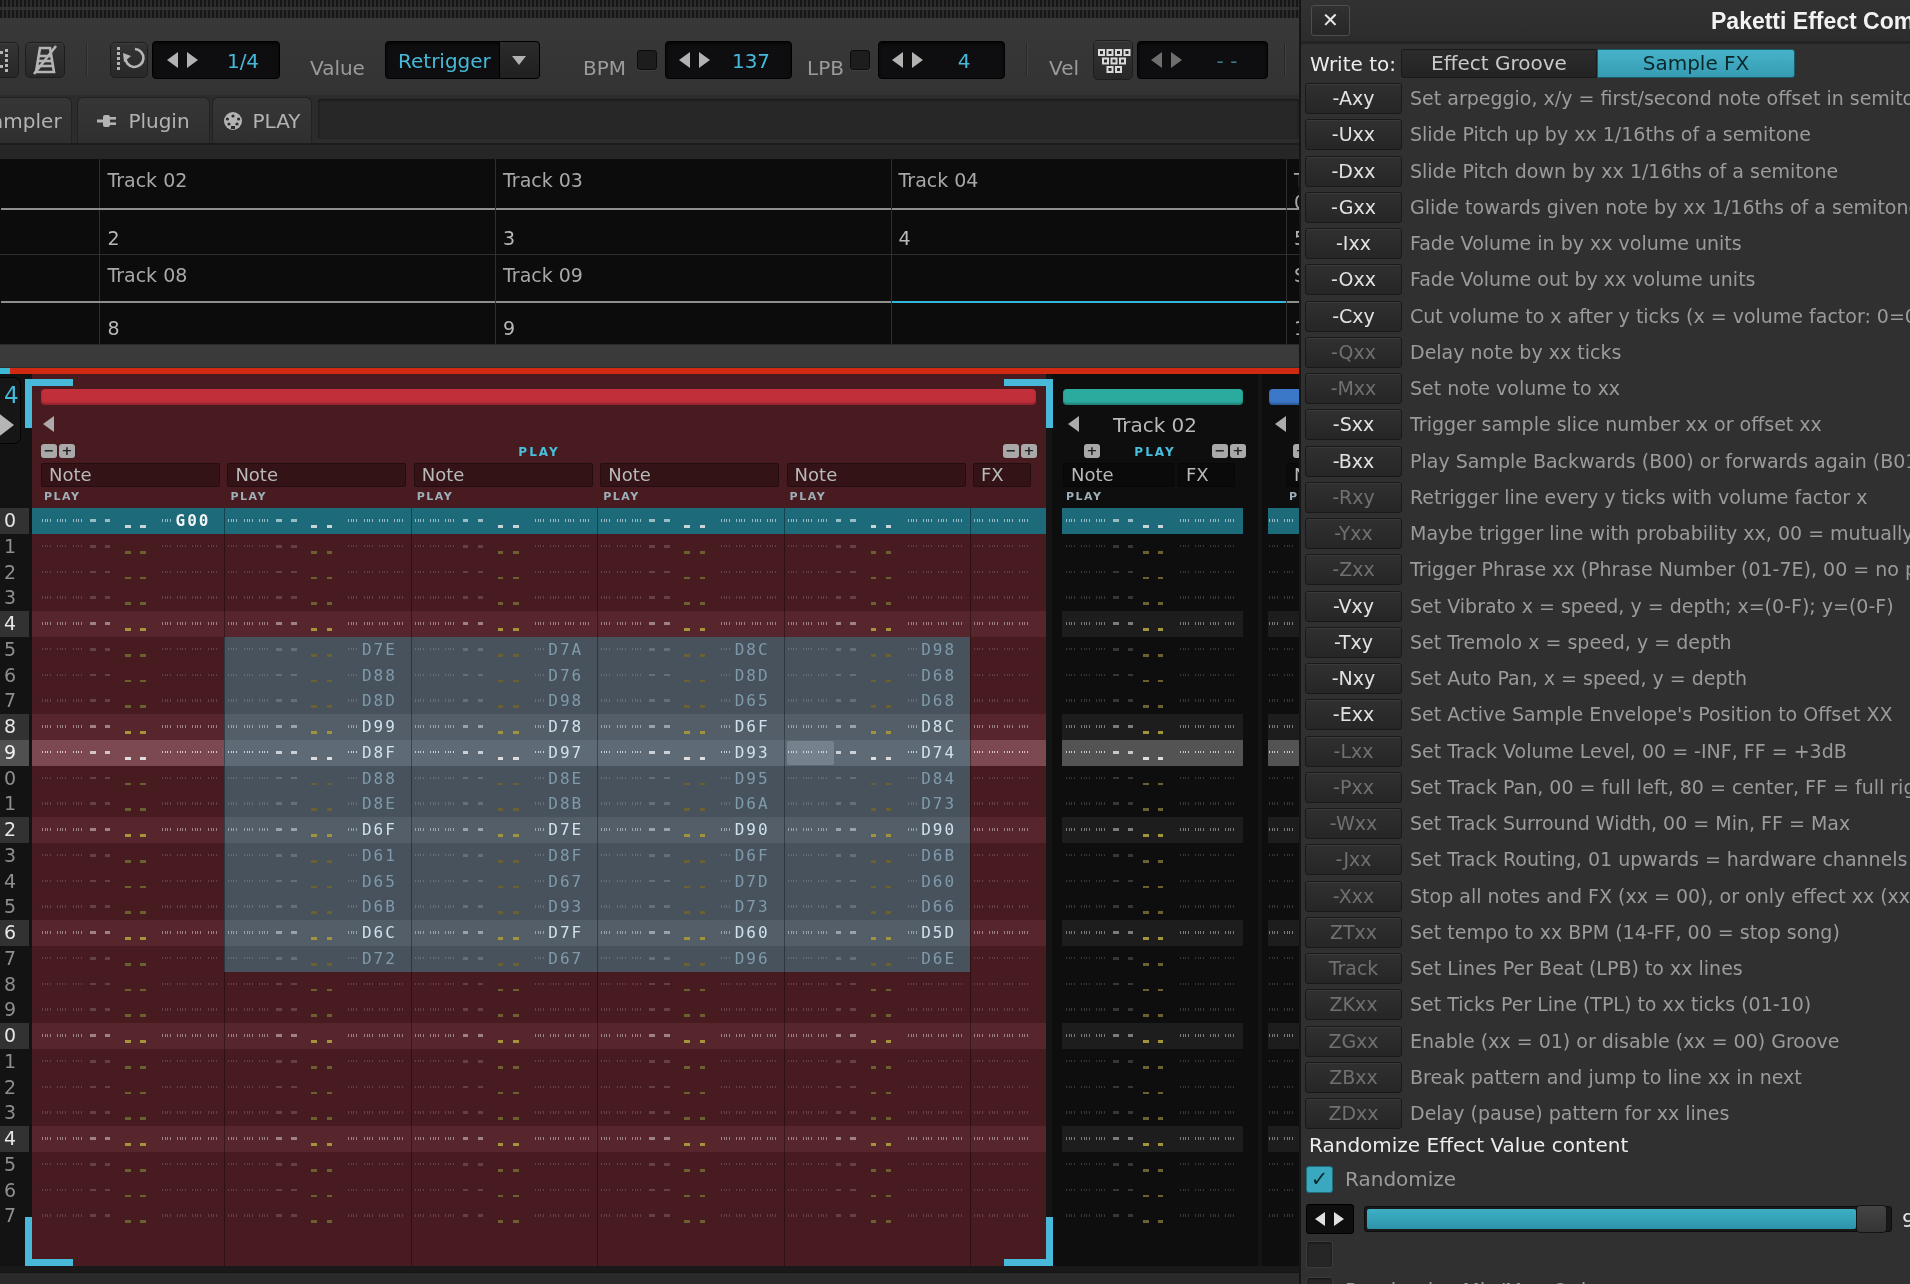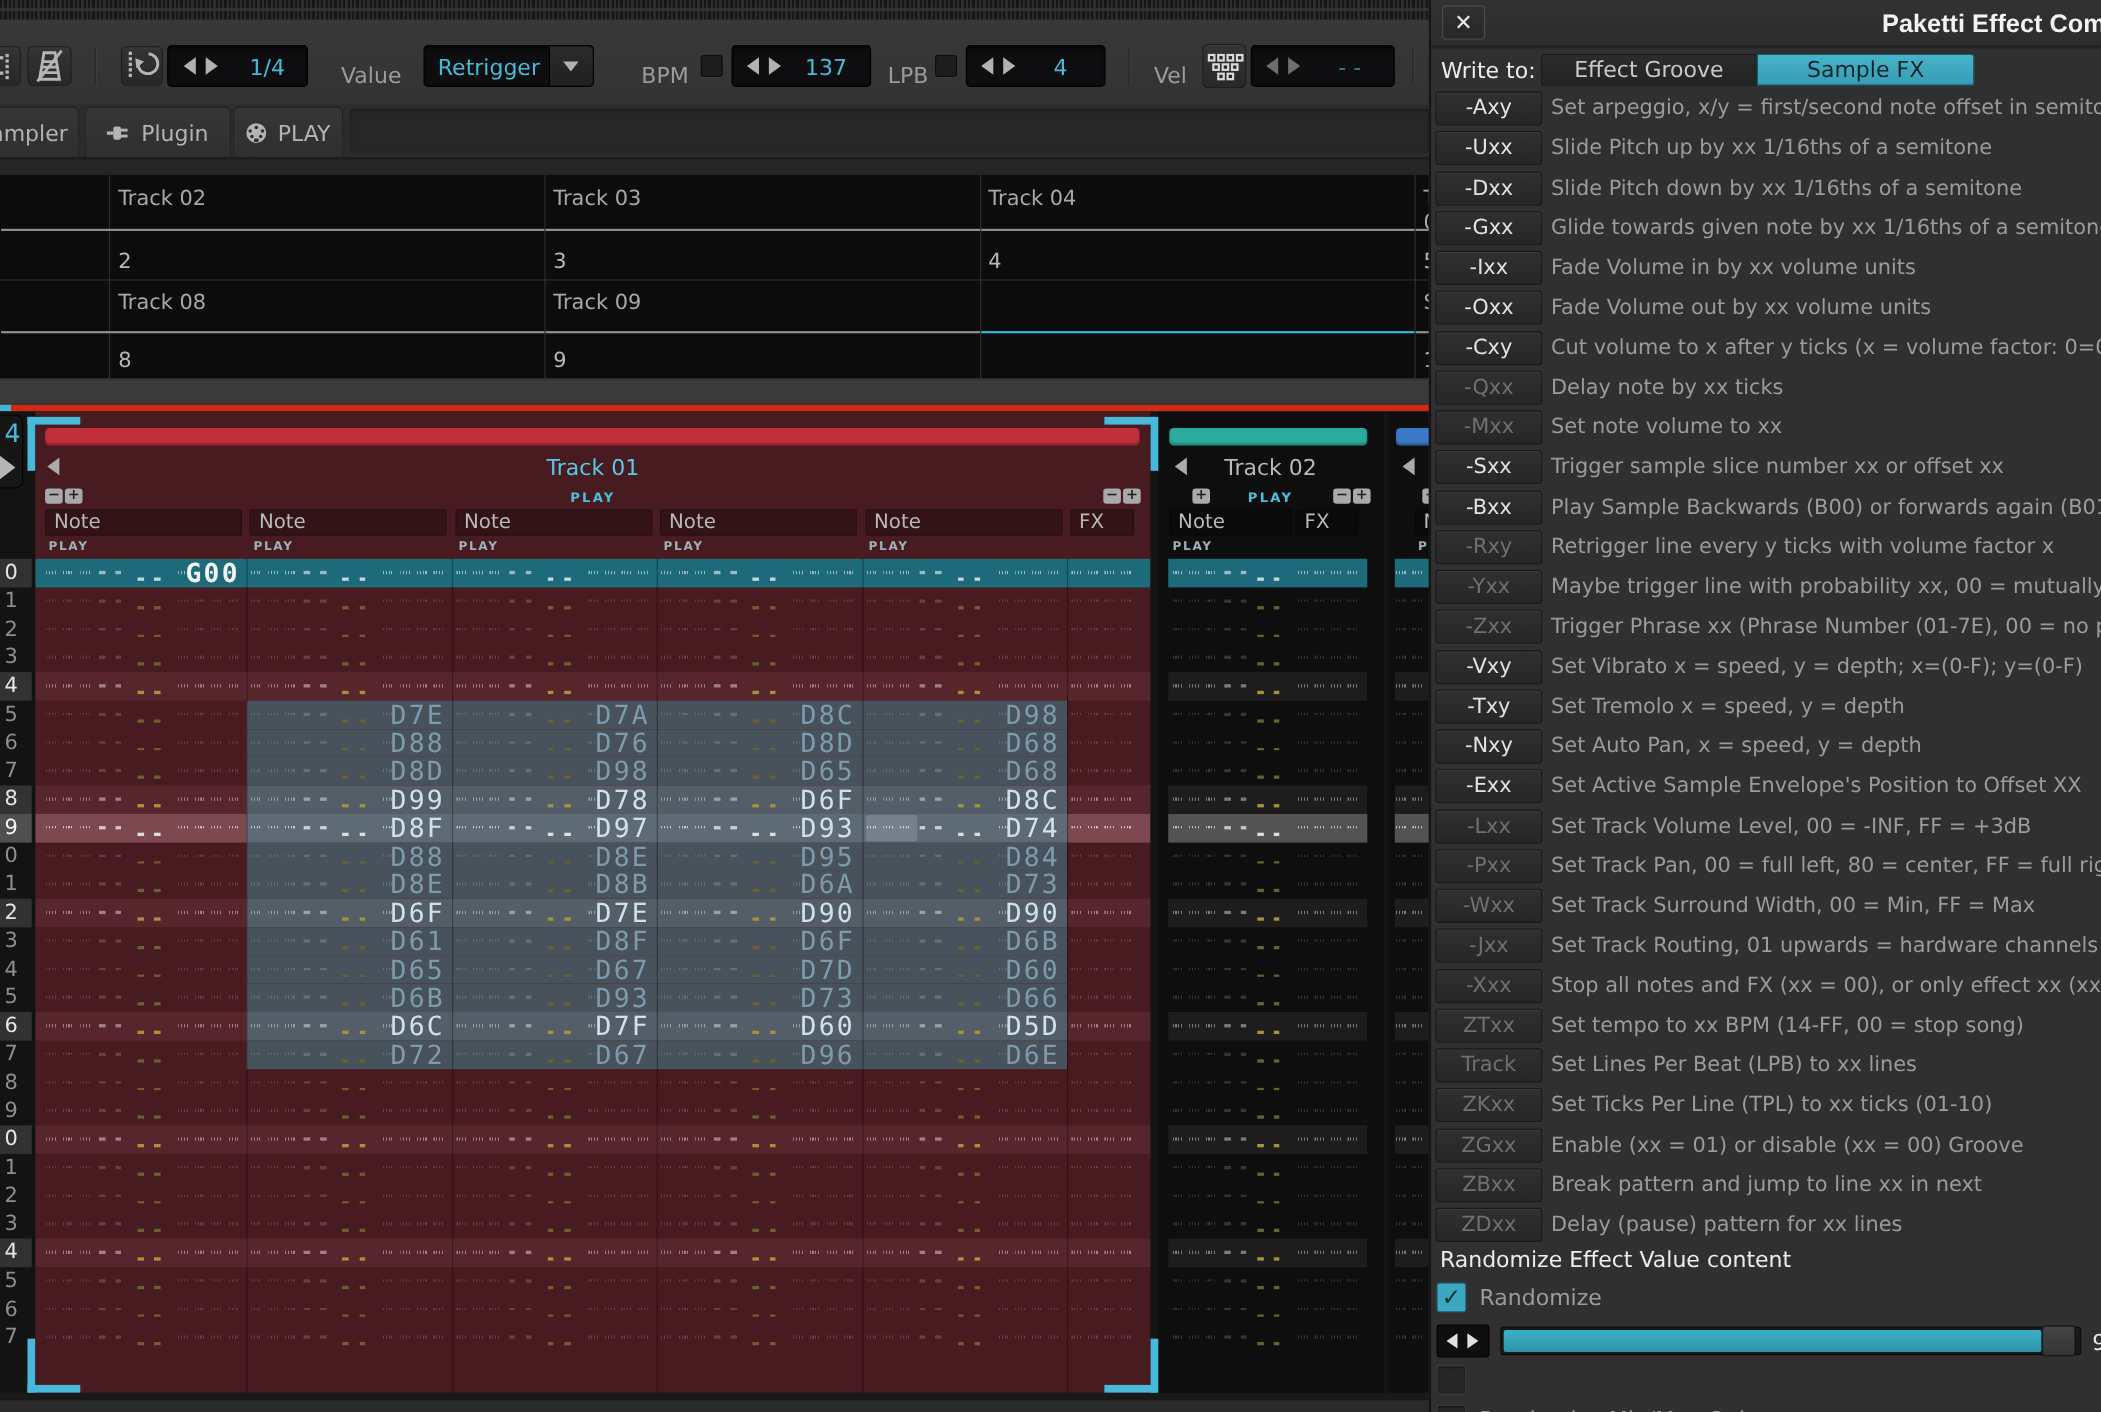--- a/index.html
+++ b/index.html
@@ -68,21 +68,21 @@
     background:repeating-linear-gradient(90deg,currentColor 0 1px,transparent 1px 2.6px); }
   .dh { position:absolute; top:11px; width:5.5px; height:2.8px; background:currentColor; }
   .yl { position:absolute; top:17px; width:5.5px; height:2.8px; background:#a3943a; }
   .glyphs.dim2 .yl { background:#6b6030; }
   .prow.play .yl { background:#dddddd; }
   .prow.sel0 .yl { background:#c8d4d8; }
   .prow .glyphs { color:rgba(255,255,255,.42); }
   .prow .glyphs.dim2 { color:rgba(255,255,255,.17); }
   .prow.play .glyphs { color:rgba(255,255,255,.68); }
   .prow.sel0 .glyphs { color:rgba(255,255,255,.55); }
-  .fxval { position:absolute; top:0px; width:50px; text-align:right; font-family:"DejaVu Sans Mono","Liberation Mono",monospace; font-size:24px; letter-spacing:2px; line-height:26px; }
+  .fxval { position:absolute; top:0px; width:50px; text-align:center; font-family:"DejaVu Sans Mono","Liberation Mono",monospace; font-size:16px; letter-spacing:2px; line-height:26px; }
   .bracket { position:absolute; background:#49b9d9; }
 
   
   #dialog { left:1299px; top:0; width:611px; height:1284px; background:#303030; border-left:2px solid #161616; overflow:hidden; }
   #dlg-titlebar { position:absolute; left:0; top:0; width:100%; height:44px; background:linear-gradient(#323232,#2c2c2c); border-bottom:3px solid #232323; }
   #dlg-close { position:absolute; left:10px; top:5px; width:39px; height:31px; background:linear-gradient(#313131,#272727);
     border:1px solid #4e4e4e; border-radius:3px; color:#e8e8e8; font-size:20px; text-align:center; line-height:29px; }
   #dlg-title { position:absolute; left:410px; top:8px; width:300px; font-family:"Liberation Sans","DejaVu Sans",sans-serif; font-size:23px; font-weight:bold; color:#f2f2f2; white-space:nowrap; }
   #writeto-label { position:absolute; left:9px; top:52px; font-size:20px; color:#ececec; }
   .segbtn { position:absolute; top:49px; height:29px; font-size:20px; text-align:center; }
@@ -332,21 +332,20 @@
         <div class="numbox" style="top: 803.5px; height: 25.75px; line-height: 25.75px;">6</div>
         <div class="numbox" style="top: 829.25px; height: 25.75px; line-height: 25.75px;">7</div>
       </div>
       <div style="position: absolute; left: -22px; top: 3px; width: 43px; height: 67px; background: rgb(22, 22, 22); border: 1px solid rgb(4, 4, 4); border-radius: 7px; overflow: hidden;">
         <div style="position: absolute; left: 25px; top: 4px; font-size: 23px; color: rgb(70, 185, 218);">4</div>
         <div style="position: absolute; left: 18px; top: 34px; width: 0px; height: 0px; border-style: solid; border-width: 13px 0px 13px 17px; border-color: transparent transparent transparent rgb(181, 181, 181);"></div>
       </div>
       <div style="position: absolute; left: 32px; top: 0px; width: 1014px; height: 892px; background: rgb(71, 27, 31); overflow: hidden;">
         <div style="position: absolute; left: 9px; top: 15px; width: 995px; height: 16px; border-radius: 4px; background: rgb(192, 47, 58); box-shadow: rgba(0, 0, 0, 0.25) 0px -2px 2px inset;"></div>
         <div style="position: absolute; left: 11px; top: 42px; width: 0px; height: 0px; border-style: solid; border-width: 8px 11px 8px 0px; border-color: transparent rgb(171, 171, 171) transparent transparent;"></div>
-        <div style="position: absolute; left: 0px; top: 39px; width: 1014px; text-align: center; font-size: 20px; color: rgb(87, 201, 232);">Track 01</div>
         <div style="position: absolute; left: 0px; top: 71px; width: 1014px; text-align: center; font-size: 12px; font-weight: bold; letter-spacing: 2px; color: rgb(73, 191, 221);">PLAY</div>
         <div class="pm" style="left: 9px;">−</div>
         <div class="pm" style="left: 27px;">+</div>
         <div class="pm" style="left: 971px;">−</div>
         <div class="pm" style="left: 989px;">+</div>
         <div class="hdrbox" style="left: 9px; width: 179px;">Note</div>
         <div class="hdrbox" style="left: 195.4px; width: 179px;">Note</div>
         <div class="hdrbox" style="left: 381.8px; width: 179px;">Note</div>
         <div class="hdrbox" style="left: 568.2px; width: 179px;">Note</div>
         <div class="hdrbox" style="left: 754.6px; width: 179px;">Note</div>

